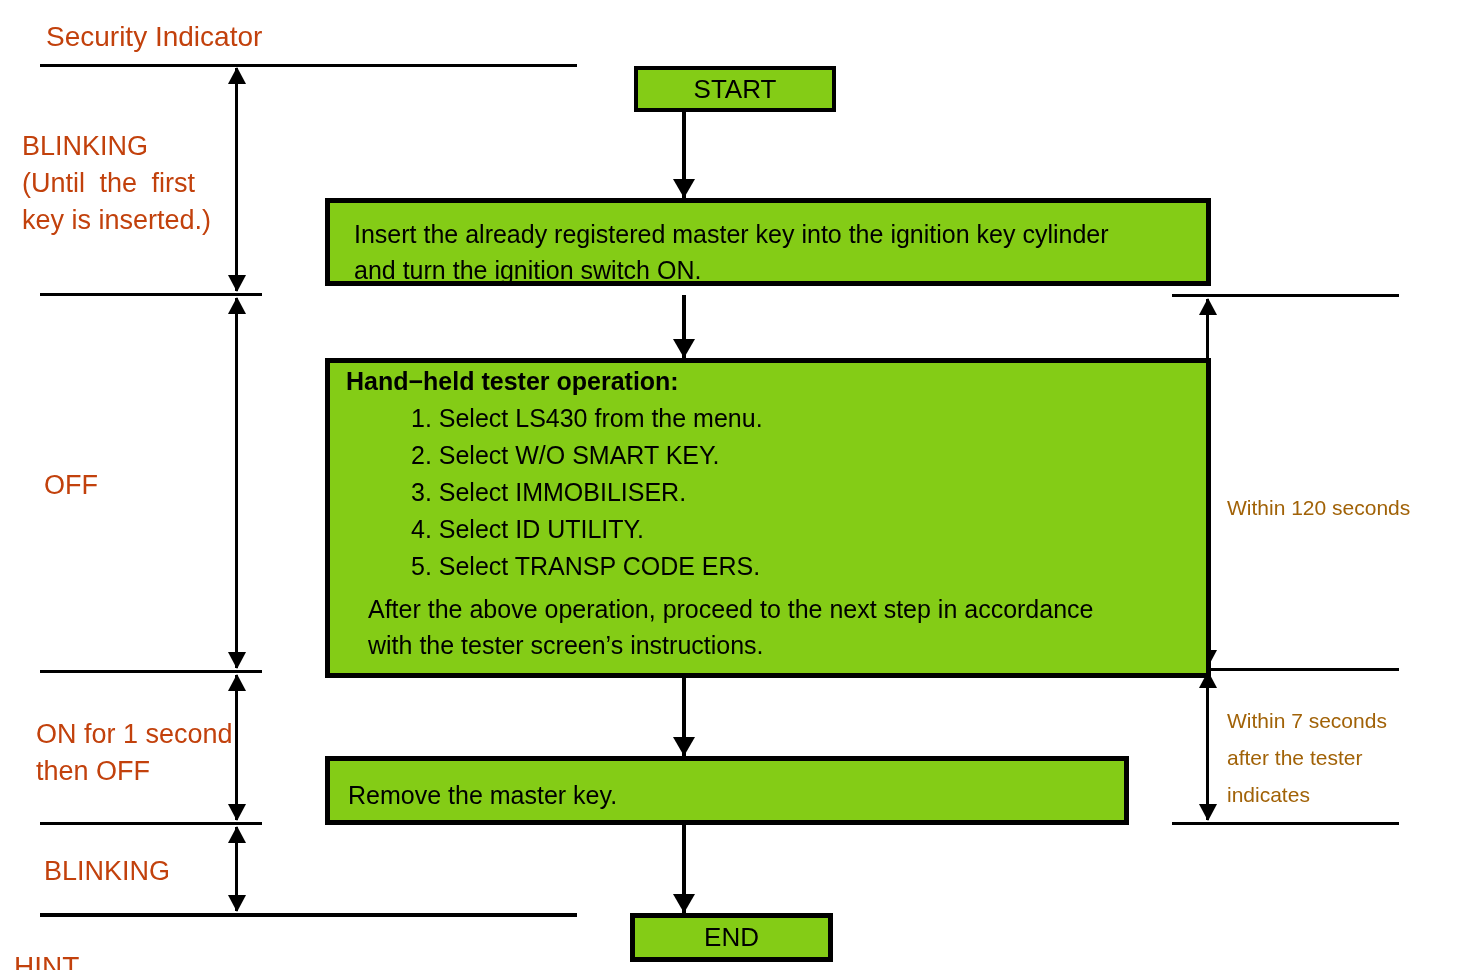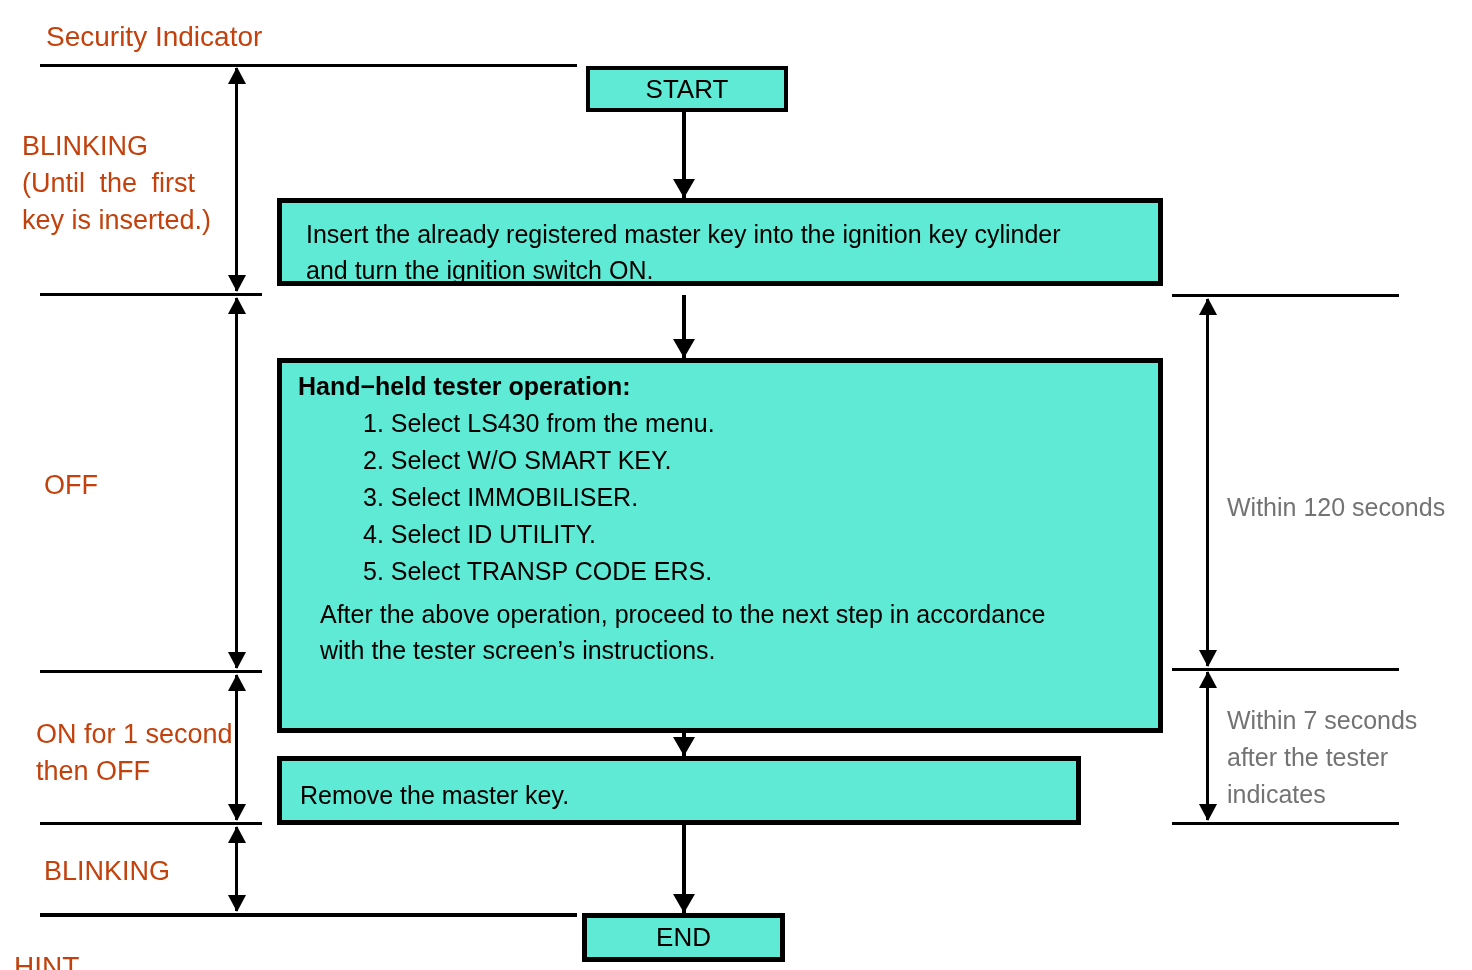--- a/index.html
+++ b/index.html
@@ -5,24 +5,24 @@
   html,body{margin:0;padding:0;background:#fff;}
   #canvas{
     position:relative;
     width:1472px;height:970px;
     background:#ffffff;
     overflow:hidden;
     font-family:"Liberation Sans","DejaVu Sans",sans-serif;
     color:#000;
   }
   .lbl{position:absolute;font-size:27px;line-height:37px;color:#c2410c;white-space:nowrap;}
-  .small-lbl{position:absolute;font-size:25px;line-height:37px;color:#737373;white-space:nowrap;}
+  .small-lbl{position:absolute;font-size:21px;line-height:37px;color:#a16207;white-space:nowrap;}
   .rail{position:absolute;background:#000;}
   
-  .fbox{position:absolute;border:5px solid #000;background:#5eead4;box-sizing:border-box;font-size:25px;}
+  .fbox{position:absolute;border:5px solid #000;background:#84cc16;box-sizing:border-box;font-size:25px;margin-left:48px;}
   .terminal{display:flex;align-items:center;justify-content:center;font-size:26px;}
   
   .dim{position:absolute;width:3px;background:#000;}
   .dim::before,.dim::after{
     content:"";position:absolute;left:50%;transform:translateX(-50%);
     width:0;height:0;border-left:9px solid transparent;border-right:9px solid transparent;
   }
   .dim::before{top:-1px;border-bottom:17px solid #000;}
   .dim::after{bottom:-1px;border-top:17px solid #000;}
   
@@ -89,21 +89,21 @@
 
   <div class="fbox terminal" style="left:586px;top:66px;width:202px;height:46px;border-width:4px;">
     <span>START</span>
   </div>
 
   <div class="fbox" style="left:277px;top:198px;width:886px;height:88px;padding:13px 10px 0 24px;">
     <div class="step-text">Insert the already registered master key into the ignition key cylinder</div>
     <div class="step-text">and turn the ignition switch ON.</div>
   </div>
 
-  <div class="fbox" style="left:277px;top:358px;width:886px;height:375px;padding-top:5px;">
+  <div class="fbox" style="left:277px;top:358px;width:886px;height:320px;">
     <div class="t-header">Hand−held tester operation:</div>
     <div class="t-item">1. Select LS430 from the menu.</div>
     <div class="t-item">2. Select W/O SMART KEY.</div>
     <div class="t-item">3. Select IMMOBILISER.</div>
     <div class="t-item">4. Select ID UTILITY.</div>
     <div class="t-item">5. Select TRANSP CODE ERS.</div>
     <div class="t-footer" style="margin-top:6px;">After the above operation, proceed to the next step in accordance</div>
     <div class="t-footer">with the tester screen’s instructions.</div>
   </div>
 

